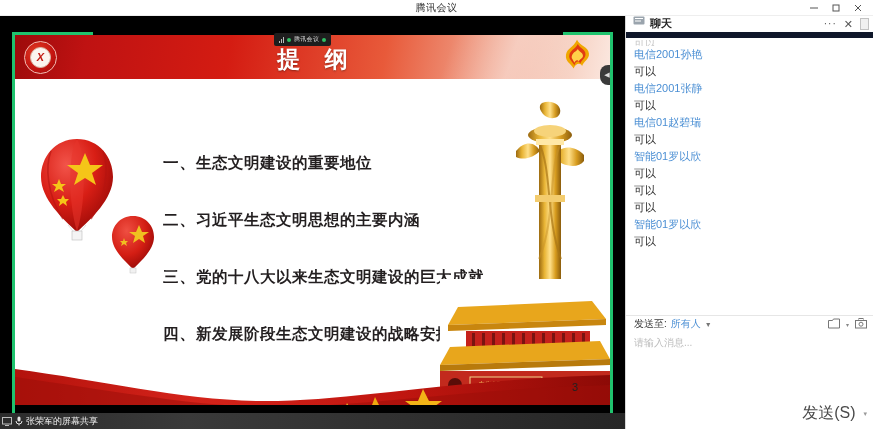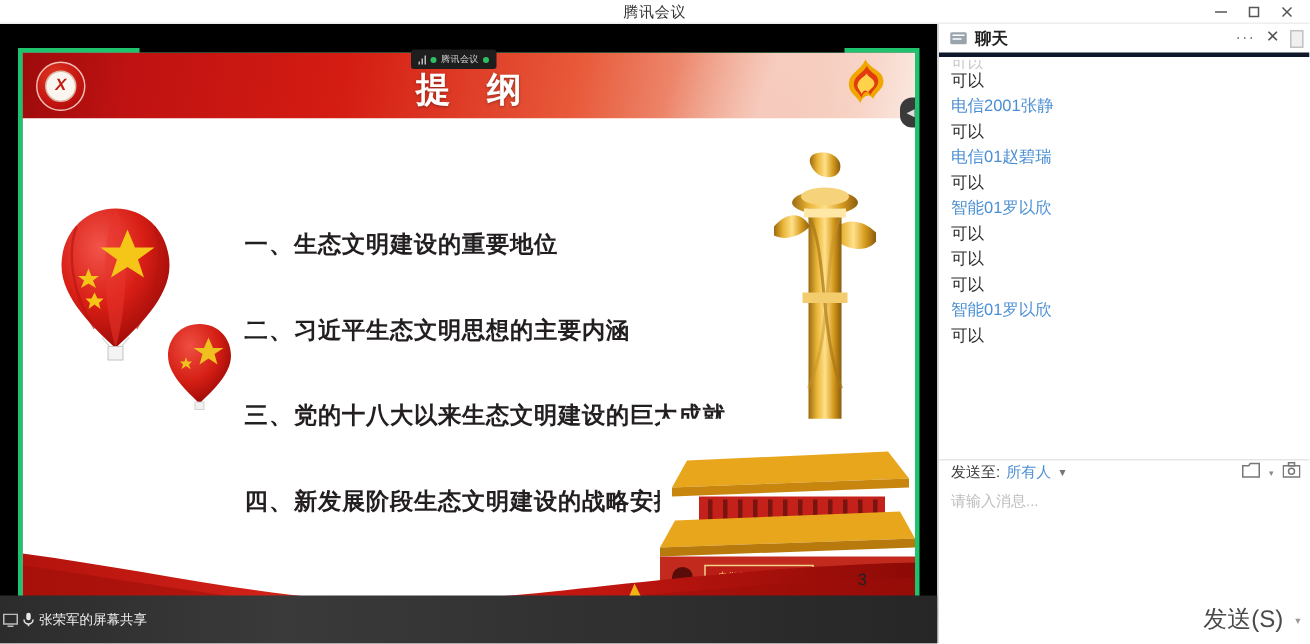--- a/index.html
+++ b/index.html
@@ -175,43 +175,43 @@
     position:absolute; right:32px; bottom:24px;
     color:#222; font-size:11px; z-index:20;
   }
 
   
   .ribbon { position:absolute; left:0; bottom:0; width:595px; height:62px; }
 
   
   .share-status {
     position: absolute; left: 0; bottom: 0;
-    width: 625px; height: 32px;
+    width: 625px; height: 16px;
     background: linear-gradient(90deg,#2c2c2c 0%, #3a3a3a 30%, #262626 100%);
     display: flex; align-items: center;
     padding-left: 2px; gap: 3px;
     z-index: 70;
   }
   .share-status .sico { color:#d6d6d6; font-size:8px; display:flex; align-items:center;}
   .share-status .stext { color: #efefef; font-size: 9px; }
 
   
   .chat {
     position: absolute; left: 625px; top: 16px;
     width: 248px; height: 413px;
     background: #ffffff;
     border-left: 1px solid #d8d8d8;
     display: flex; flex-direction: column;
   }
   .chat-head {
     position: relative;
     height: 22px; flex: 0 0 22px;
-    display: flex; align-items: center;
+    display: flex; 
     padding: 0 4px 0 7px;
-    border-bottom: 3px solid #0f172a;
+    border-bottom: 6px solid #0f172a;
     background:#fff;
   }
   .chat-head .chicon { margin-right:5px; display:flex; }
   .chat-head .chtitle { font-size: 11px; color: #222; font-weight:700; }
   .chat-head-actions {
     margin-left:auto; display:flex; align-items:center; gap:7px;
     color:#555;
   }
   .chat-head-actions .more { font-size: 10px; letter-spacing:1px; line-height:1;}
   .chat-head-actions .x { font-size: 11px; line-height:1; font-weight:700;}
@@ -504,20 +504,21 @@
         <span class="more">···</span>
         <span class="x">✕</span>
         <span class="grip"></span>
       </span>
     </div>
 
     <div class="chat-body">
       <div class="partial-top">可以</div>
 
       <div>
+        <div class="msg-name">电信2001孙艳</div>
         <div class="msg-text">可以</div>
       </div>
       <div>
         <div class="msg-name">电信2001张静</div>
         <div class="msg-text">可以</div>
       </div>
       <div>
         <div class="msg-name">电信01赵碧瑞</div>
         <div class="msg-text">可以</div>
       </div>

